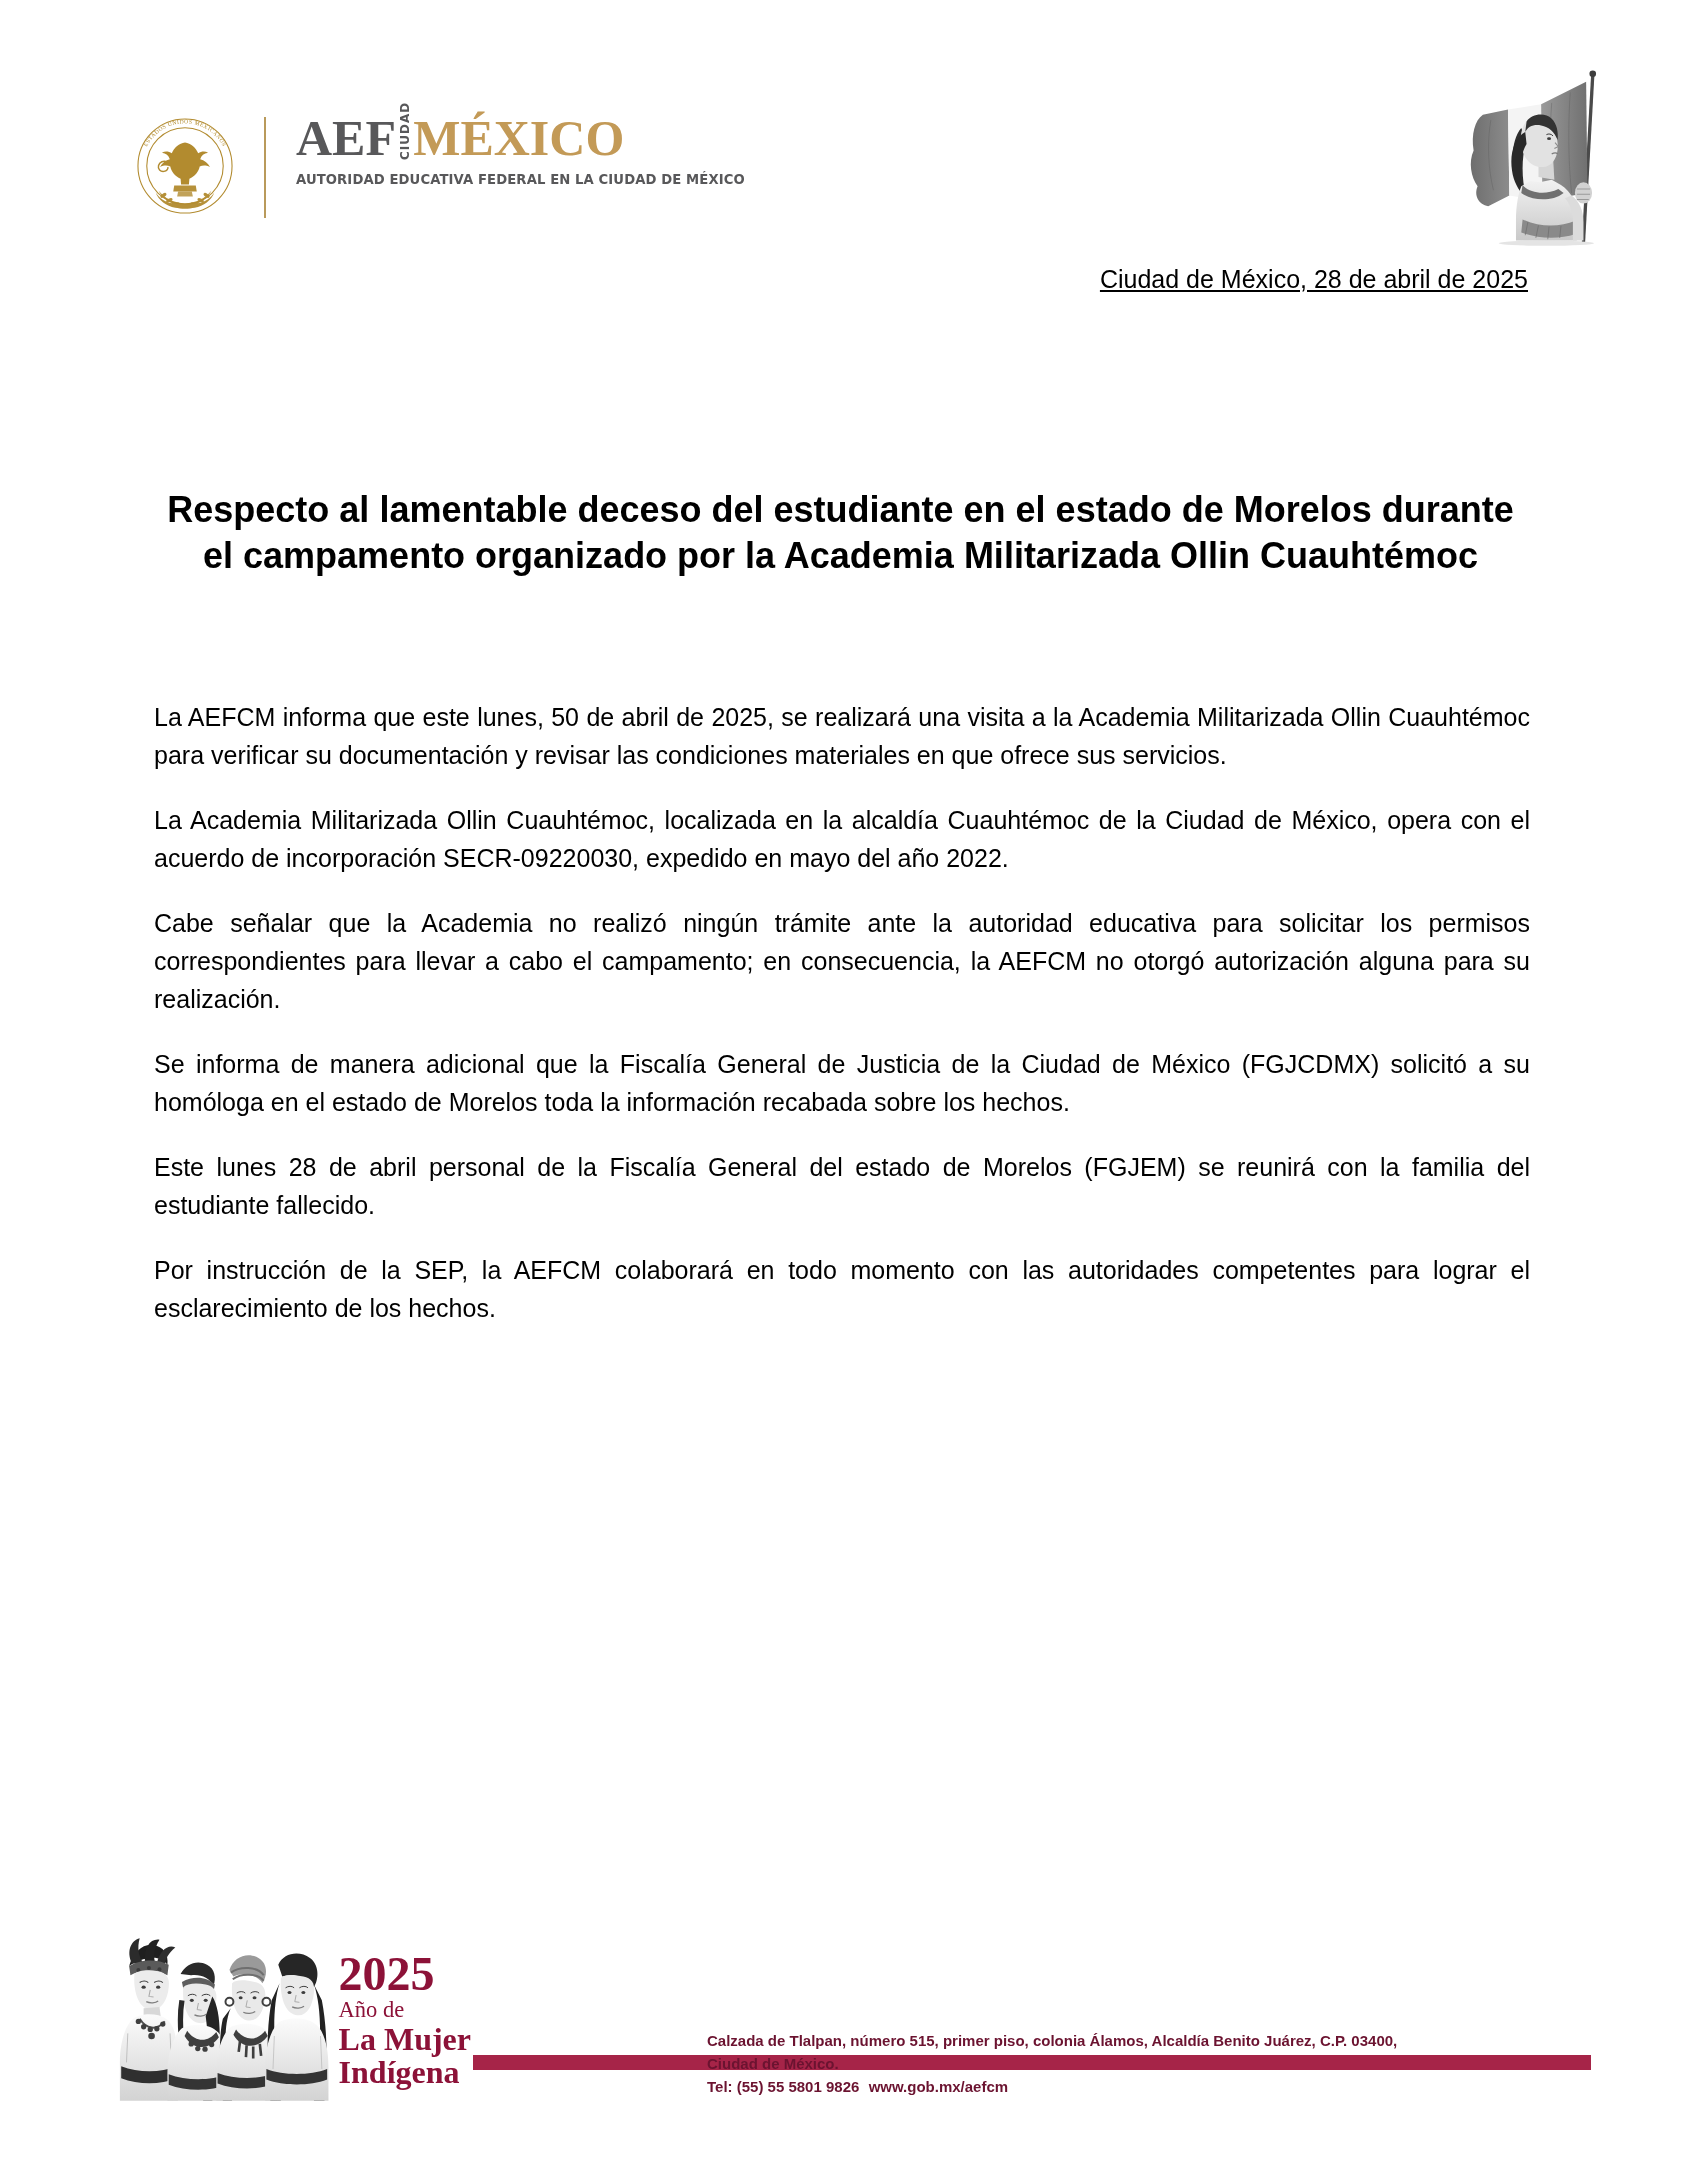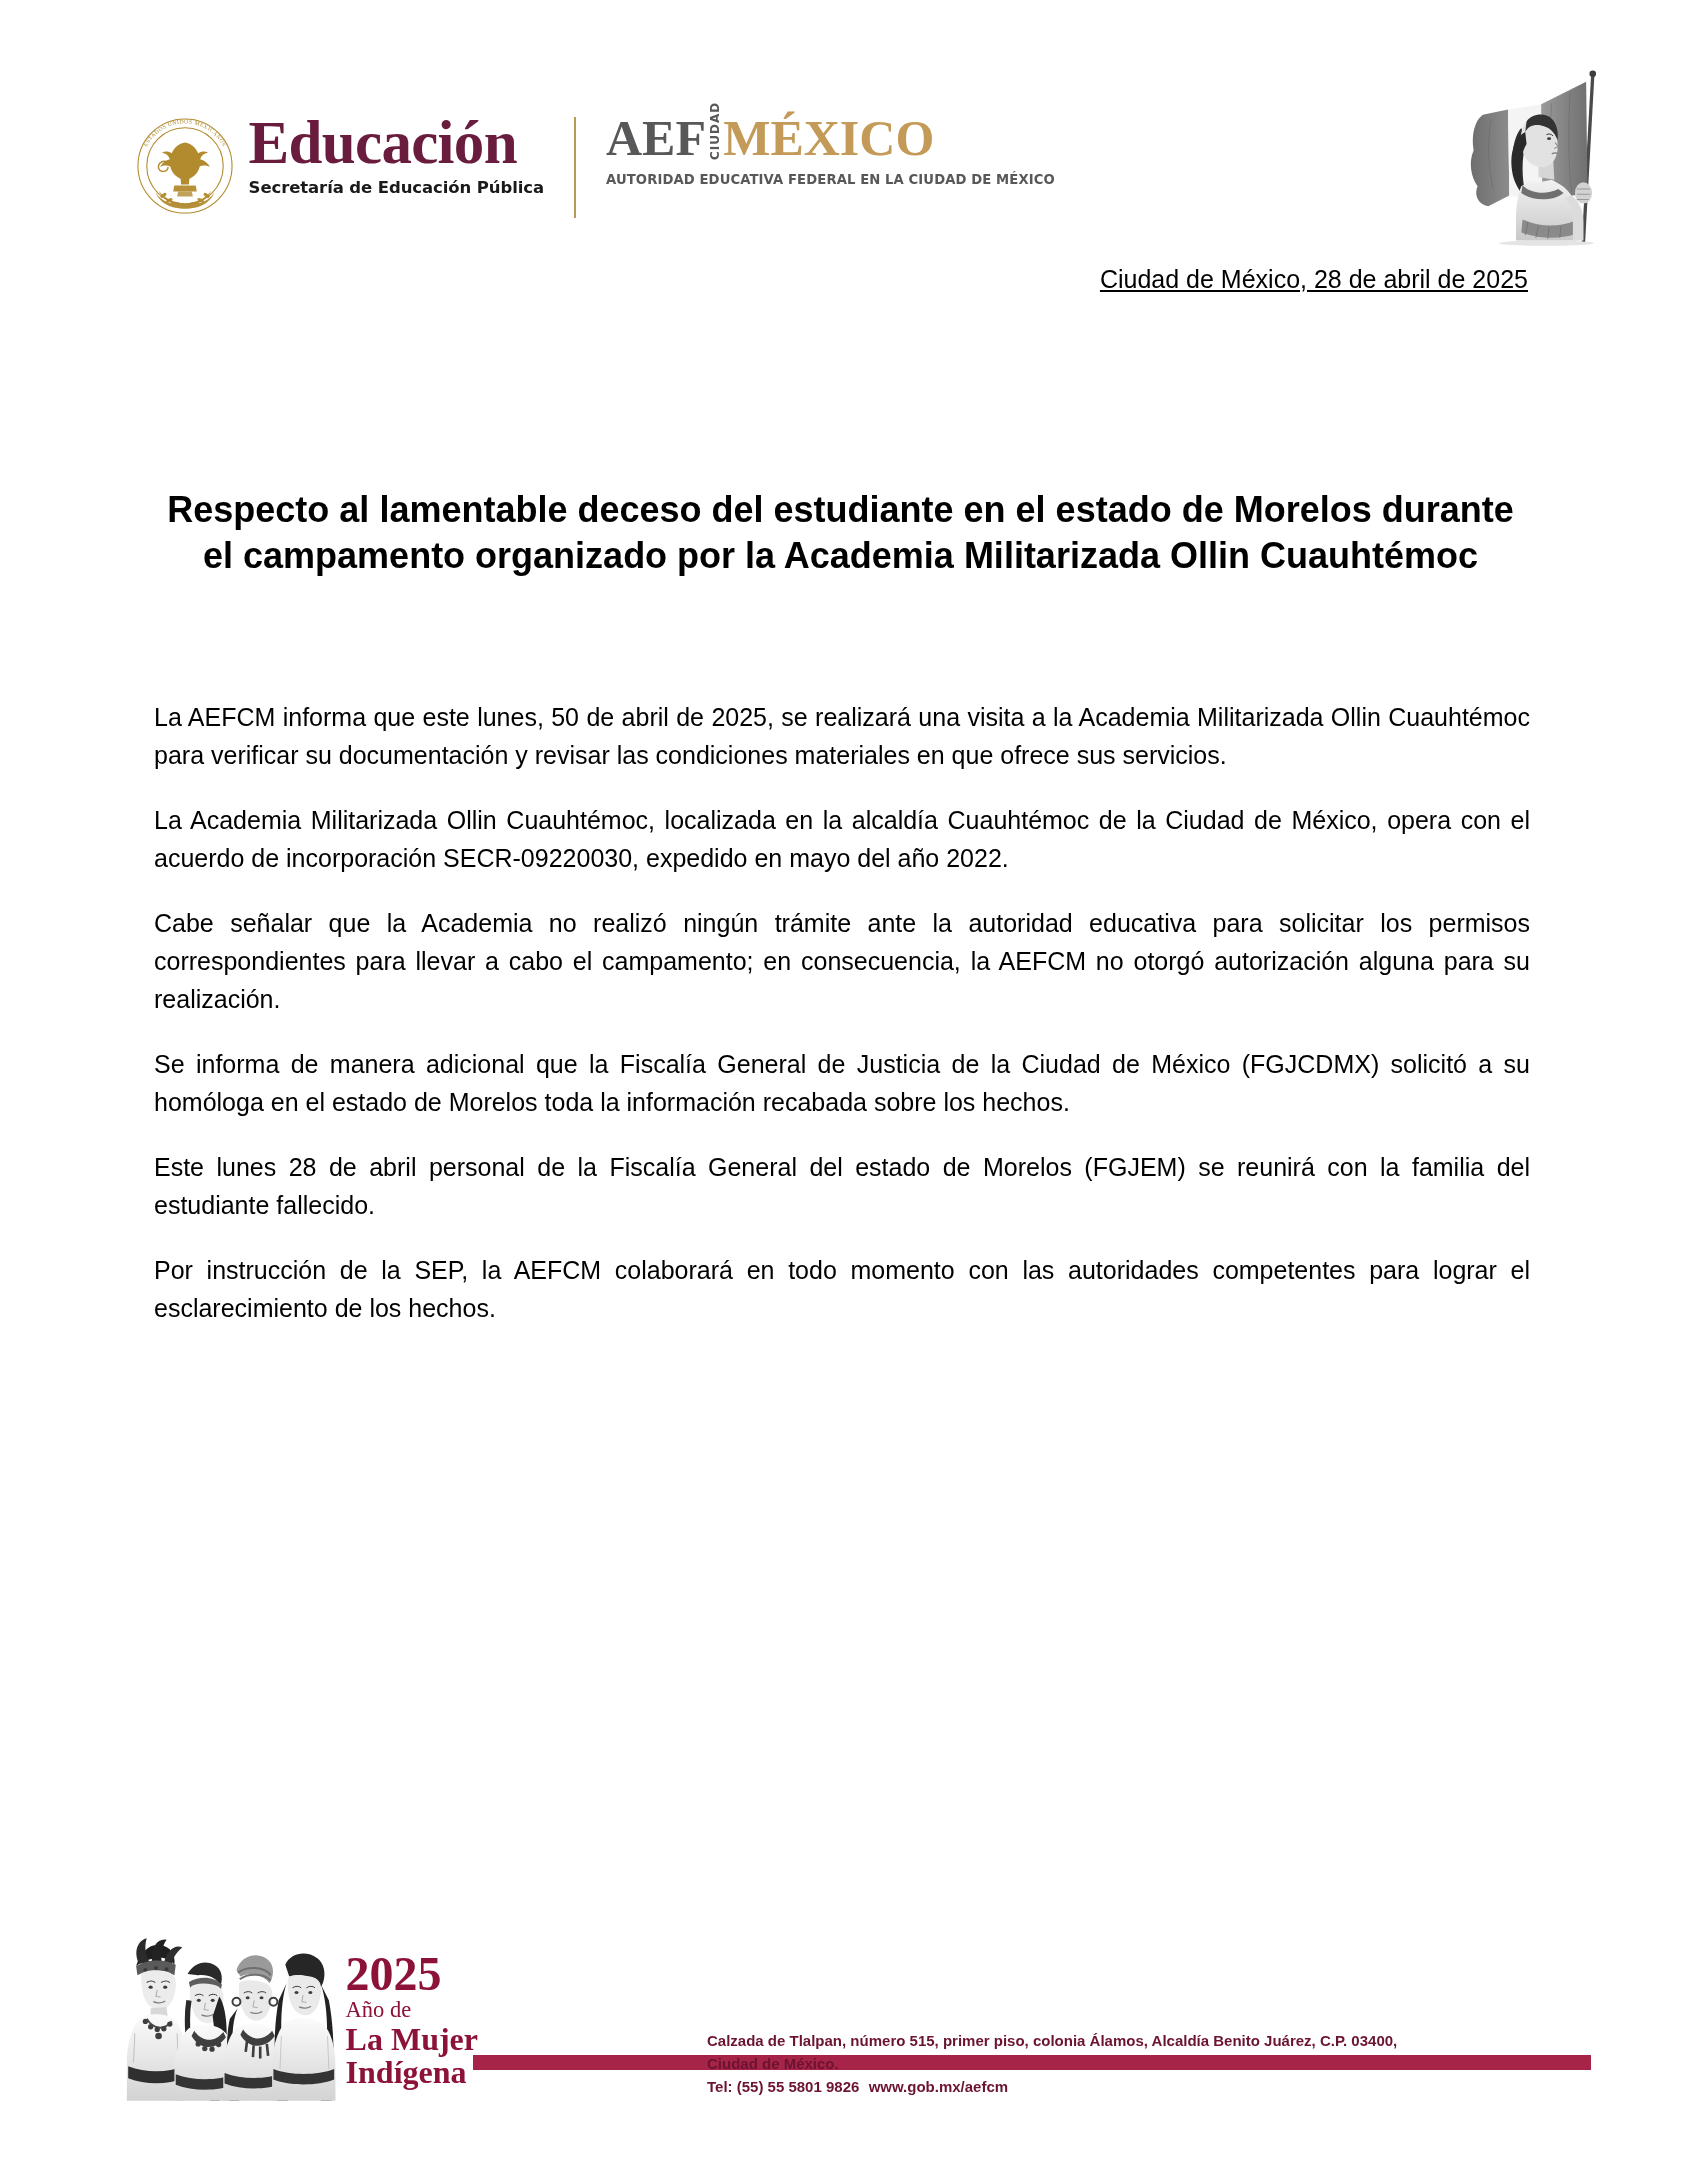--- a/index.html
+++ b/index.html
@@ -198,21 +198,21 @@
   .footer {
     position: absolute;
     left: 0;
     bottom: 0;
     width: 1687px;
     height: 258px;
   }
 
   .mujer-logo {
     position: absolute;
-    left: 124px;
+    left: 117px;
     top: 12px;
     width: 370px;
     height: 165px;
     display: flex;
     align-items: center;
   }
   .mujer-art {
     width: 215px;
     height: 165px;
     flex: 0 0 215px;
@@ -312,24 +312,20 @@
             <ellipse cx="56" cy="160" rx="7" ry="3.5" transform="rotate(-35 56 160)"></ellipse>
             <ellipse cx="68" cy="170" rx="7" ry="3.5" transform="rotate(-25 68 170)"></ellipse>
             <ellipse cx="82" cy="178" rx="7" ry="3.5" transform="rotate(-12 82 178)"></ellipse>
             <ellipse cx="144" cy="160" rx="7" ry="3.5" transform="rotate(35 144 160)"></ellipse>
             <ellipse cx="132" cy="170" rx="7" ry="3.5" transform="rotate(25 132 170)"></ellipse>
             <ellipse cx="118" cy="178" rx="7" ry="3.5" transform="rotate(12 118 178)"></ellipse>
           </g>
         </g>
       </svg>
 
-      <div class="sep-word">
-        <div class="sep-title">Educación</div>
-        <div class="sep-sub">Secretaría de Educación Pública</div>
-      </div>
 
       <div class="logo-divider"></div>
 
       <div class="aef-block">
         <div class="aef-row">
           <span class="aef-mark">AEF</span>
           <span class="aef-ciudad">CIUDAD</span>
           <span class="aef-mexico">MÉXICO</span>
         </div>
         <div class="aef-sub">AUTORIDAD EDUCATIVA FEDERAL EN LA CIUDAD DE MÉXICO</div>

